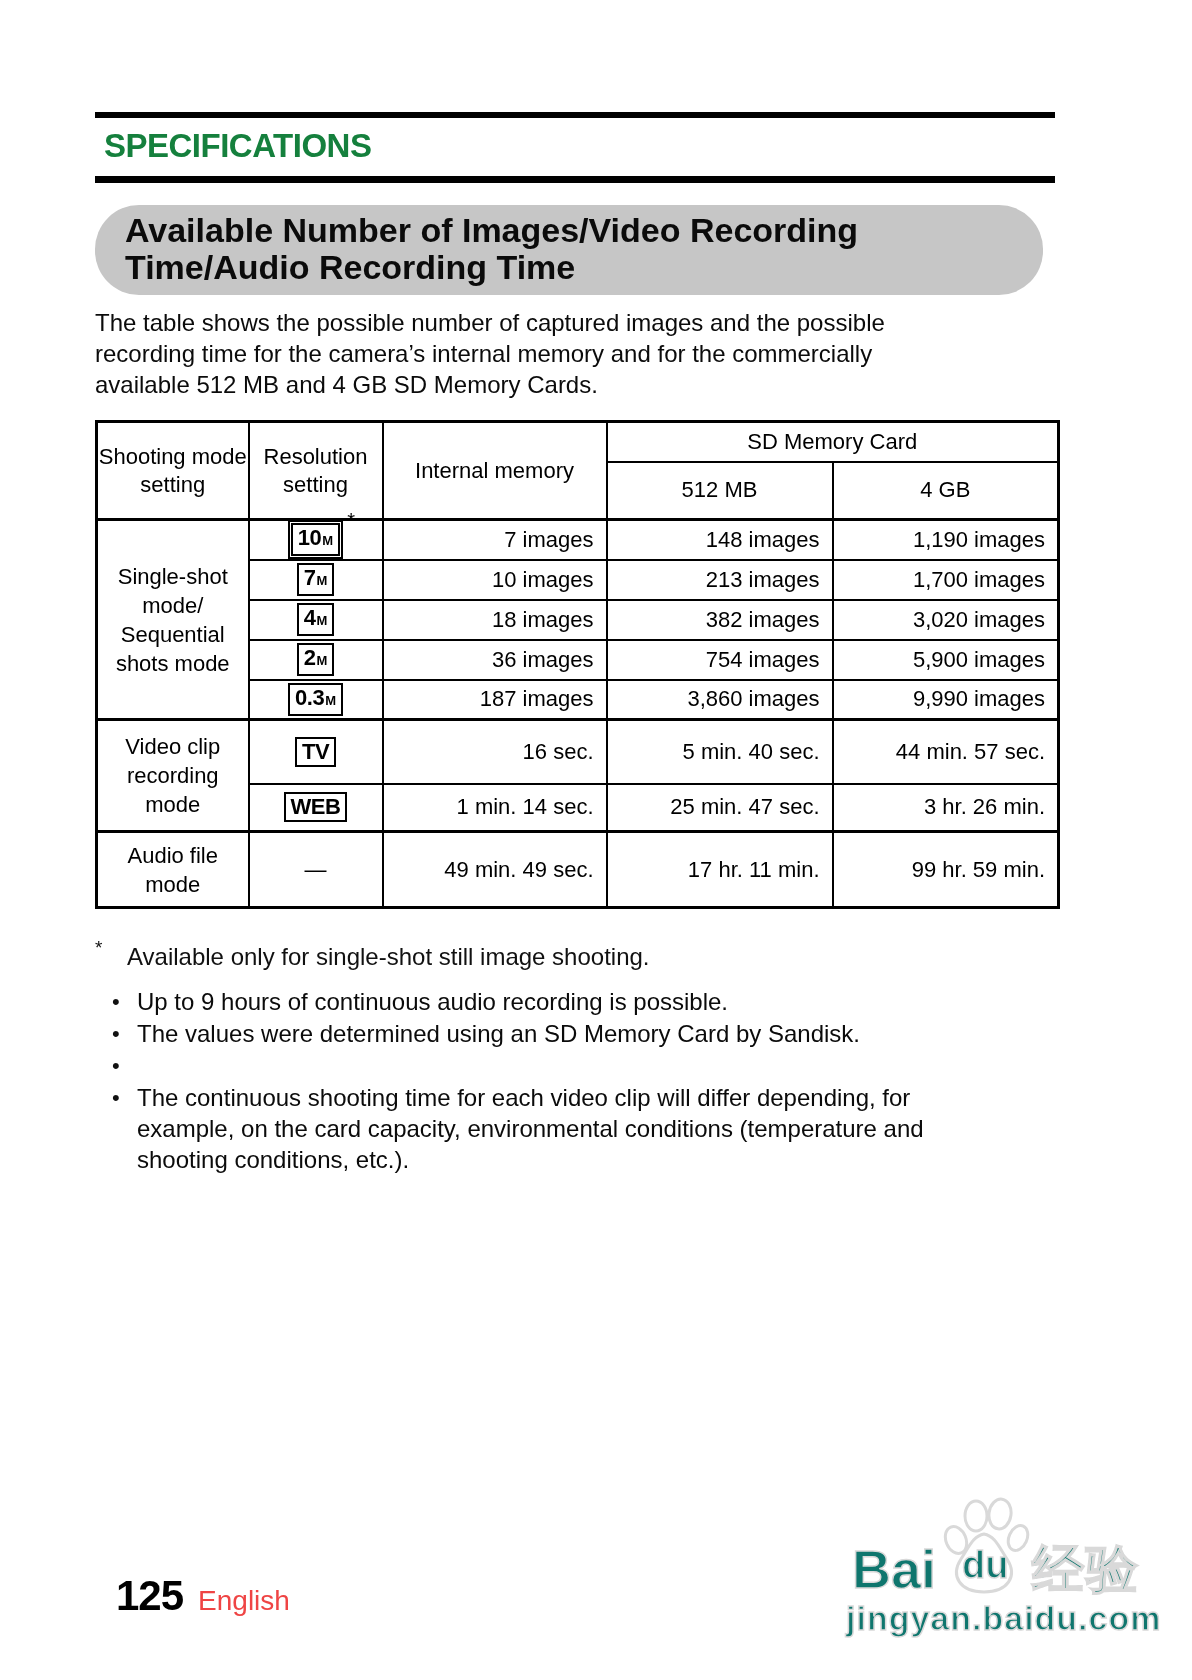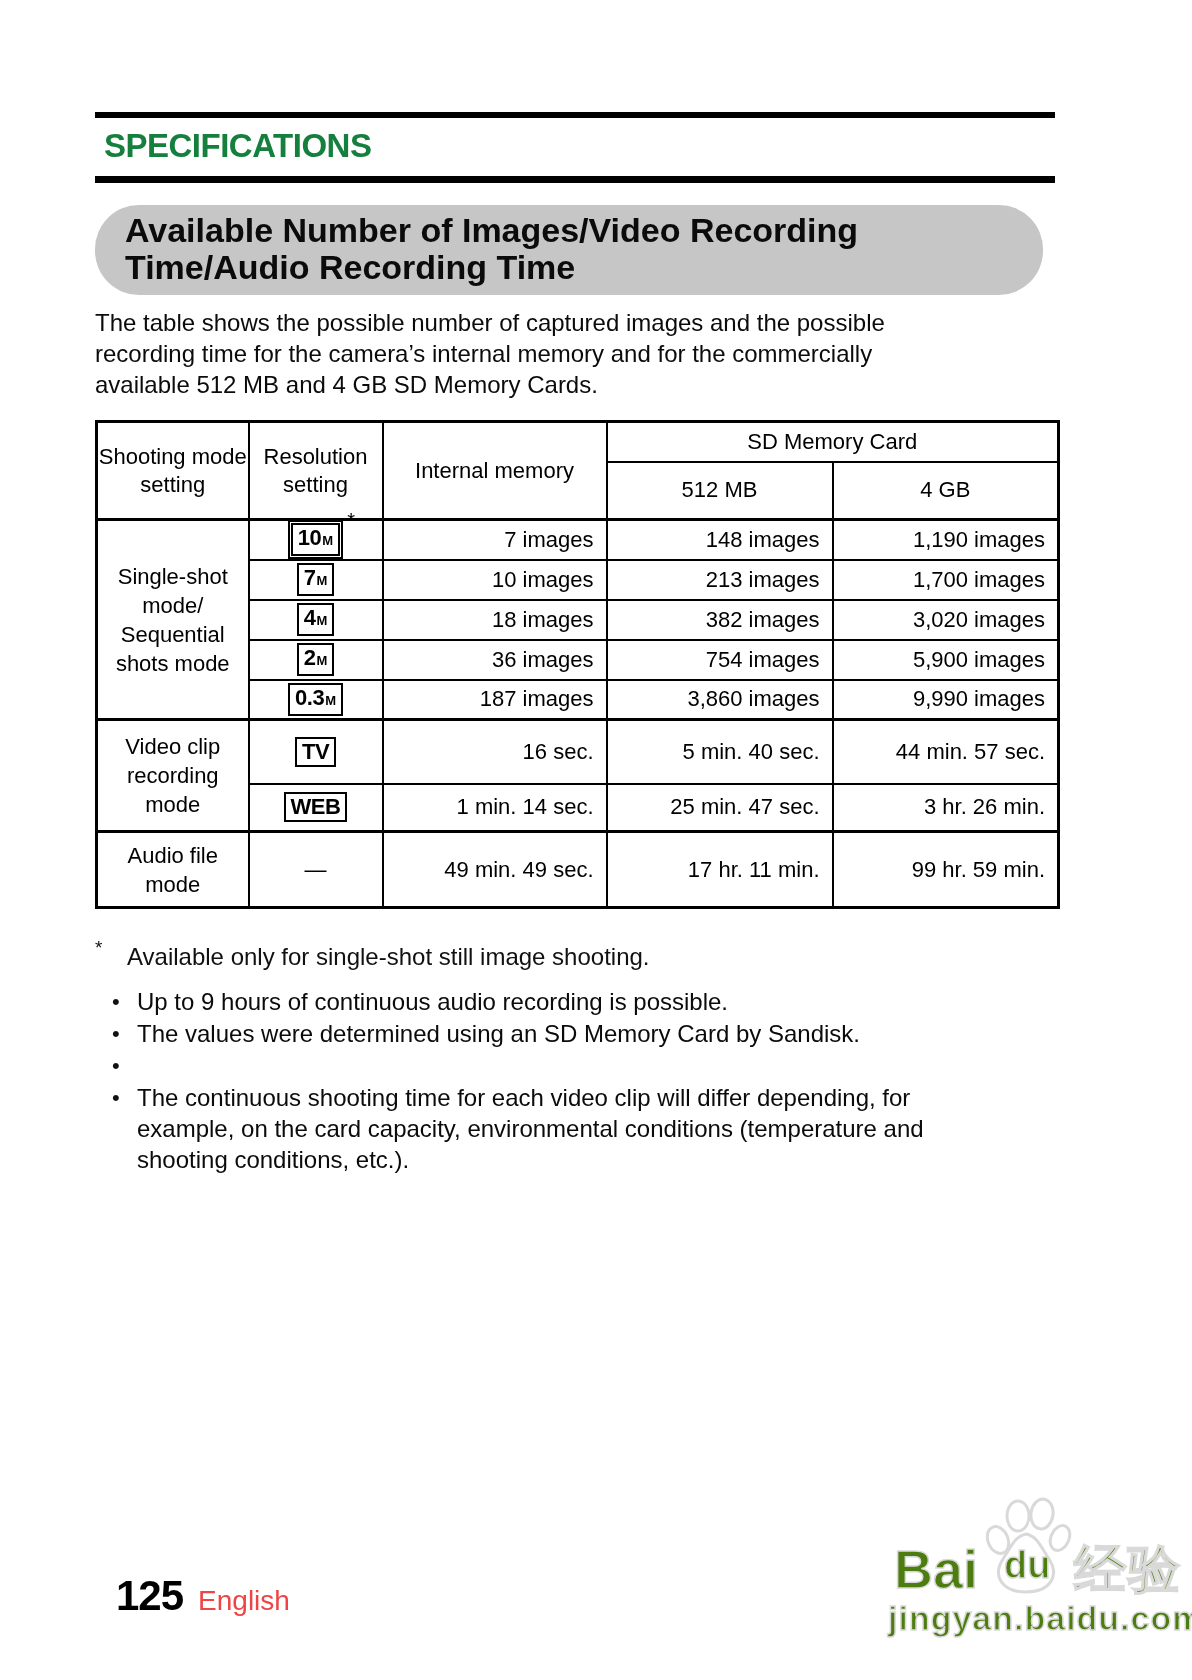--- a/index.html
+++ b/index.html
@@ -93,22 +93,22 @@
   .note .lines div { font-size:24px; line-height:31px; white-space:nowrap; color:#0b0b0b; }
 
   .page-footer {
     position:absolute; left:100px; top:1572px;
     display:flex; align-items:baseline; gap:15px;margin-left:16px;
   }
   .page-number { font-size:42px; font-weight:bold; letter-spacing:-1px; color:#000; }
   .page-language { font-size:28px; color:#ef4444; }
 
   .watermark {
-    position:absolute; left:888px; top:1492px; width:300px;
-    color:#4d7c0f;
+    position:absolute; left:846px; top:1492px; width:300px;
+    color:#0f766e;
     -webkit-text-stroke:1.5px #d9d9d9;
     text-align:center;
   }
   .wm-row { display:flex; align-items:flex-end; justify-content:center; height:105px; }
   .wm-bai { font-size:54px; font-weight:bold; line-height:56px; }
   .wm-paw { position:relative; width:92px; height:105px; margin:0 2px; }
   .wm-paw svg { position:absolute; left:0; top:0; }
   .wm-du {
     position:absolute; left:24px; top:52px;
     font-size:38px; font-weight:bold;

